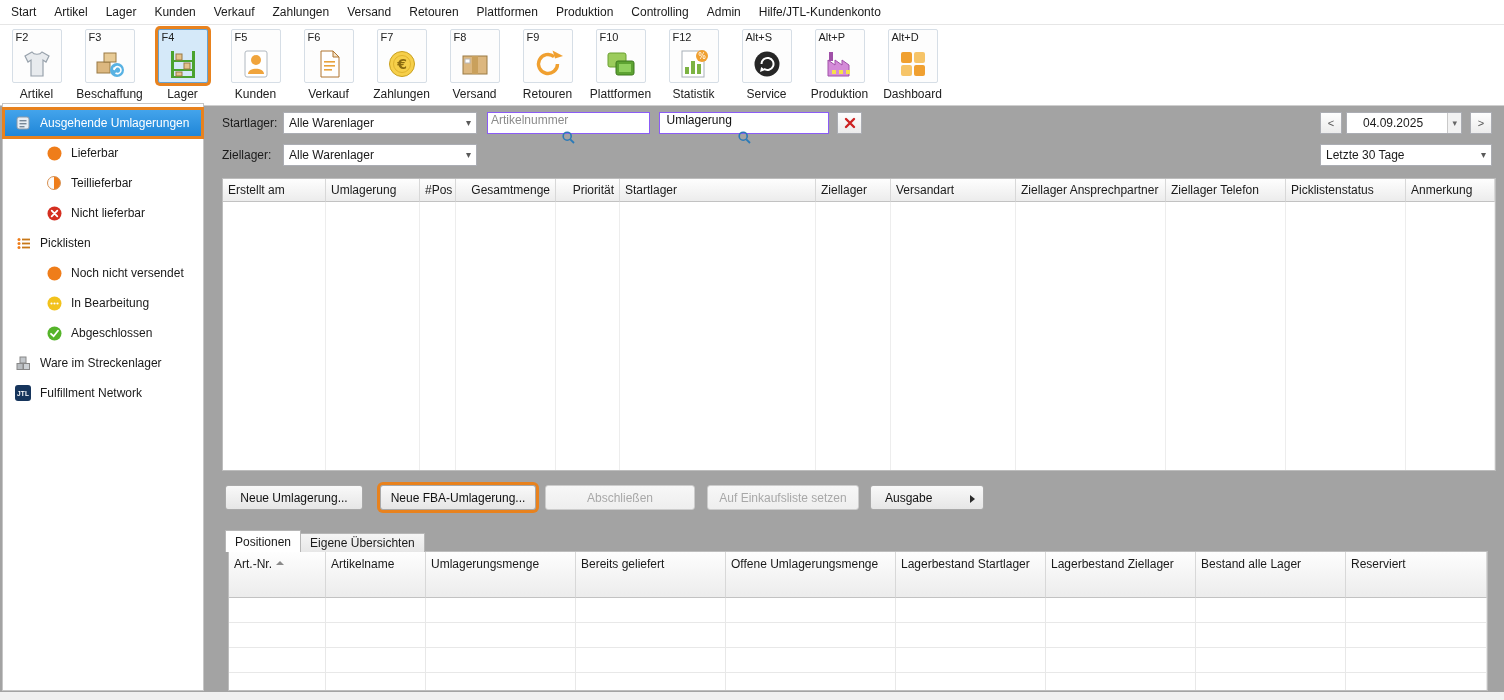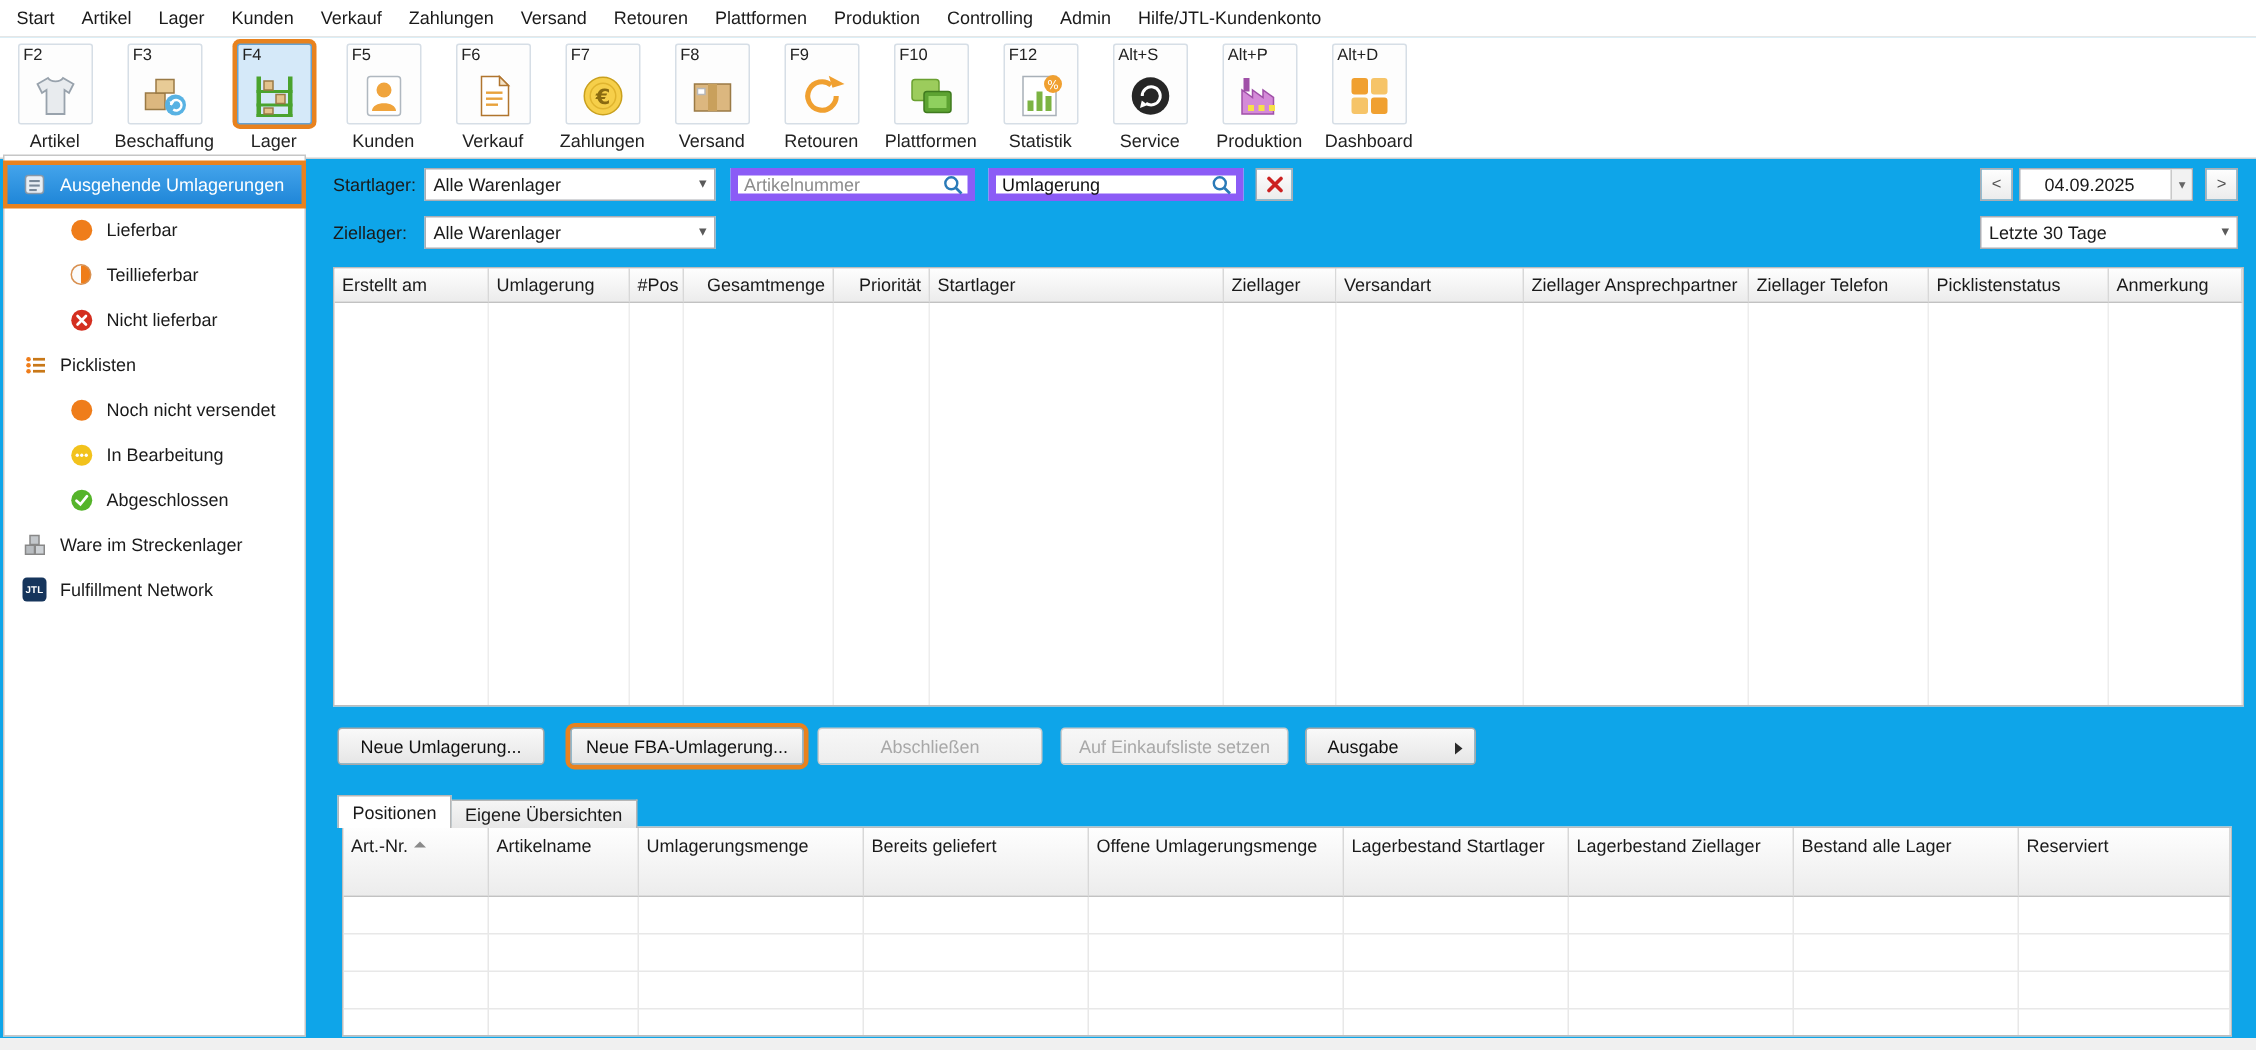--- a/index.html
+++ b/index.html
@@ -1,17 +1,17 @@
 <!DOCTYPE html>
 <html><head>
 <meta charset="utf-8">
 <style>
   html,body { margin:0; padding:0; }
   body { font-family:"Liberation Sans","DejaVu Sans",sans-serif; font-size:12px; color:#1a1a1a; background:#f0f0f0; }
-  .app { position:relative; width:1504px; height:692px; background:#0ea5e9; overflow:hidden; }
+  .app { position:relative; width:1504px; height:692px; background:#a3a3a3; overflow:hidden; }
 
   
   .menubar { position:absolute; top:0; left:0; right:0; height:24px; background:#fff; border-bottom:1px solid #e6e6e6; display:flex; align-items:center; padding-left:2px; }
   .menu-item { padding:0 9px; line-height:24px; cursor:default; white-space:nowrap; }
 
   
   .toolbar { position:absolute; top:25px; left:0; right:0; height:76px; background:#fff; border-bottom:1px solid #cfcfcf; display:flex; padding:4px 0 0 0; }
   .tool-btn { width:73px; display:flex; flex-direction:column; align-items:center; cursor:default; }
   .btn-box { position:relative; width:48px; height:52px; border:1px solid #d6dee6; border-radius:2px; background:#fdfdfd; }
   .tool-btn.active .btn-box { background:#d5e9f9; border-color:#66a1d0; }
@@ -30,21 +30,21 @@
   .half-dot { width:14px; height:14px; border-radius:50%; border:1px solid #cfcfcf; box-sizing:border-box; }
   .half-orange { background:linear-gradient(to right,#fbfbfb 0 50%, #ef7d1a 50% 100%); border-color:#d89050; }
   .half-green  { background:linear-gradient(to right,#5cb52c 0 50%, #fbfbfb 50% 100%); border-color:#86c060; }
   .jtl-logo { width:16px; height:16px; background:#16355c; color:#fff; font-size:6.5px; font-weight:bold; display:flex; align-items:center; justify-content:center; border-radius:3px; letter-spacing:.2px; }
 
   
   .content { position:absolute; left:215px; top:103px; width:1281px; height:589px; }
   .flabel { position:absolute; white-space:nowrap; }
   .combo { position:absolute; height:22px; box-sizing:border-box; border:1px solid #abadb3; background:#fff; display:flex; align-items:center; padding:0 18px 0 5px; cursor:default; }
   .combo .arrow { position:absolute; right:5px; top:4px; color:#5a5a5a; font-size:10px; }
-  .search-field { position:absolute; height:22px; box-sizing:border-box; border:5px solid #8b5cf6; background:#fff; display:flex; align-items:center; }
+  .search-field { position:absolute; height:22px; box-sizing:border-box; border:1px solid #8b5cf6; background:#fff; display:flex; align-items:center;flex-direction:column; }
   .search-field input { flex:1; min-width:0; border:none; outline:none; font:12px "Liberation Sans","DejaVu Sans",sans-serif; padding:0 4px; background:transparent; color:#111; }
   .search-field input::placeholder { color:#8c8c8c; opacity:1; }
   .mag { flex:0 0 20px; height:100%; display:flex; align-items:center; justify-content:center; cursor:pointer; }
   .small-btn { position:absolute; height:22px; box-sizing:border-box; border:1px solid #abadb3; background:linear-gradient(#fefefe,#ececec); display:flex; align-items:center; justify-content:center; padding:0; cursor:pointer; }
   .nav-btn { font-size:11px; color:#555; }
   .date-field { position:absolute; height:22px; box-sizing:border-box; border:1px solid #abadb3; background:#fff; display:flex; align-items:center; padding-left:16px; cursor:default; }
   .date-dd { margin-left:auto; height:100%; display:flex; align-items:center; padding:0 4px; border-left:1px solid #c9c9c9; background:#f2f2f2; color:#666; font-size:9px; }
 
   
   .tbl-wrap { position:absolute; background:#fff; border:1px solid #bdbdbd; box-sizing:border-box; overflow:hidden; }

